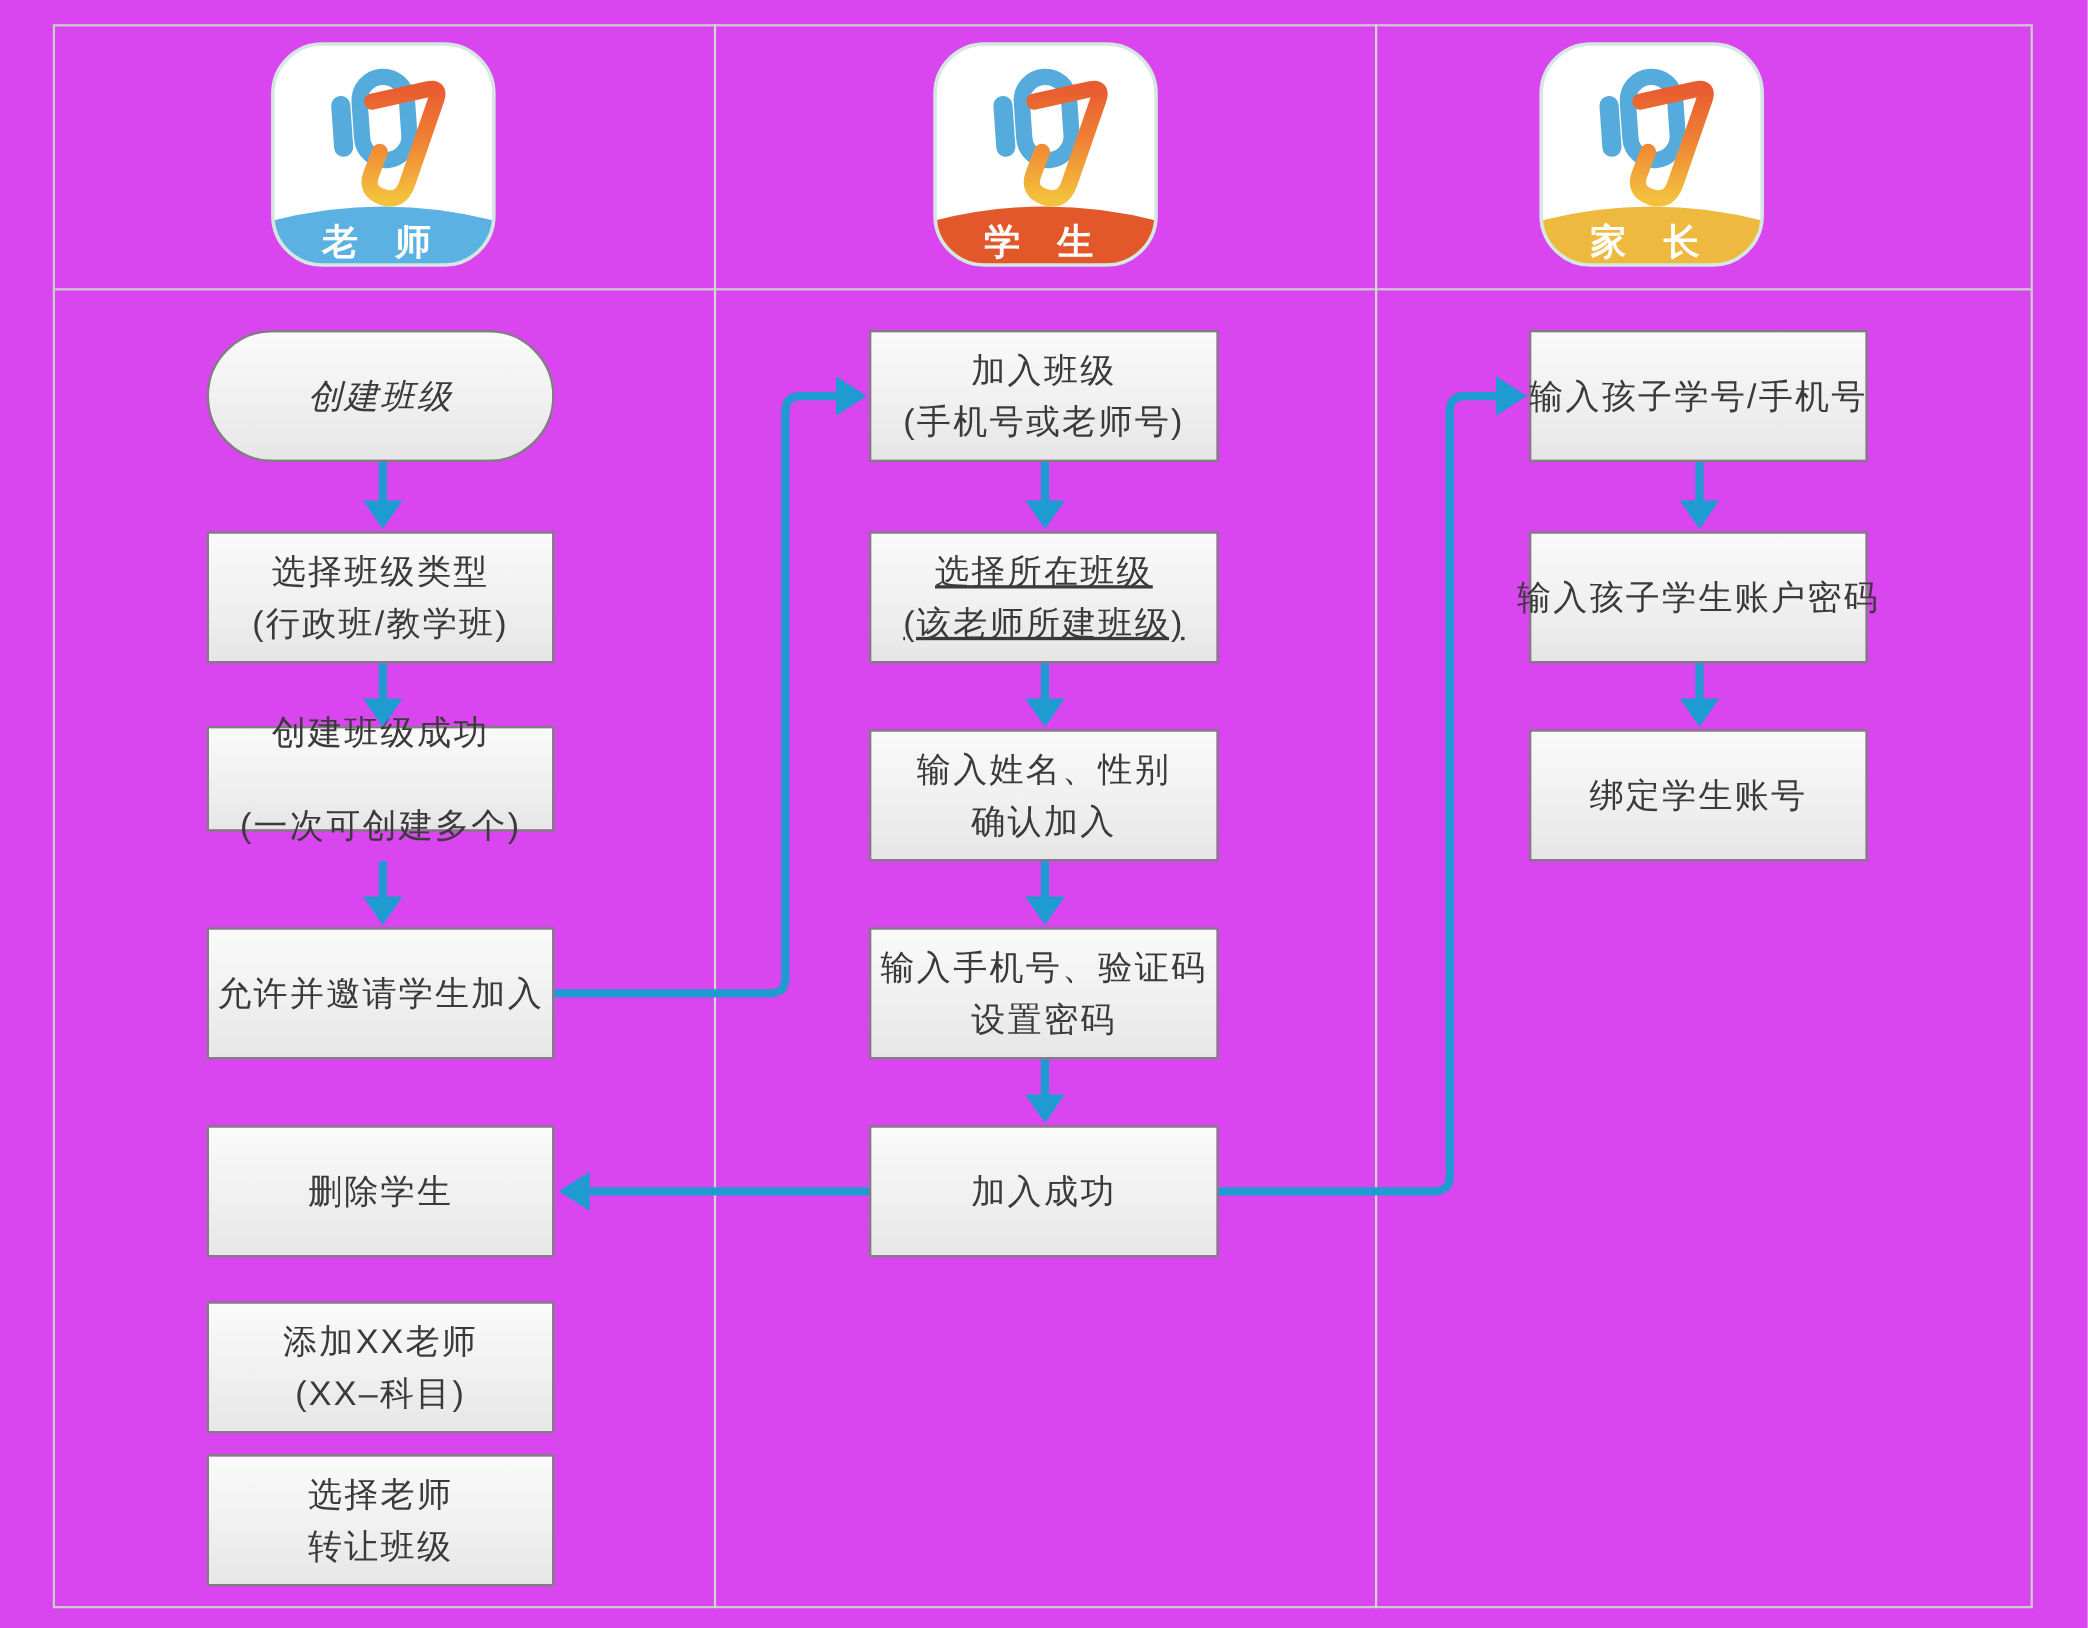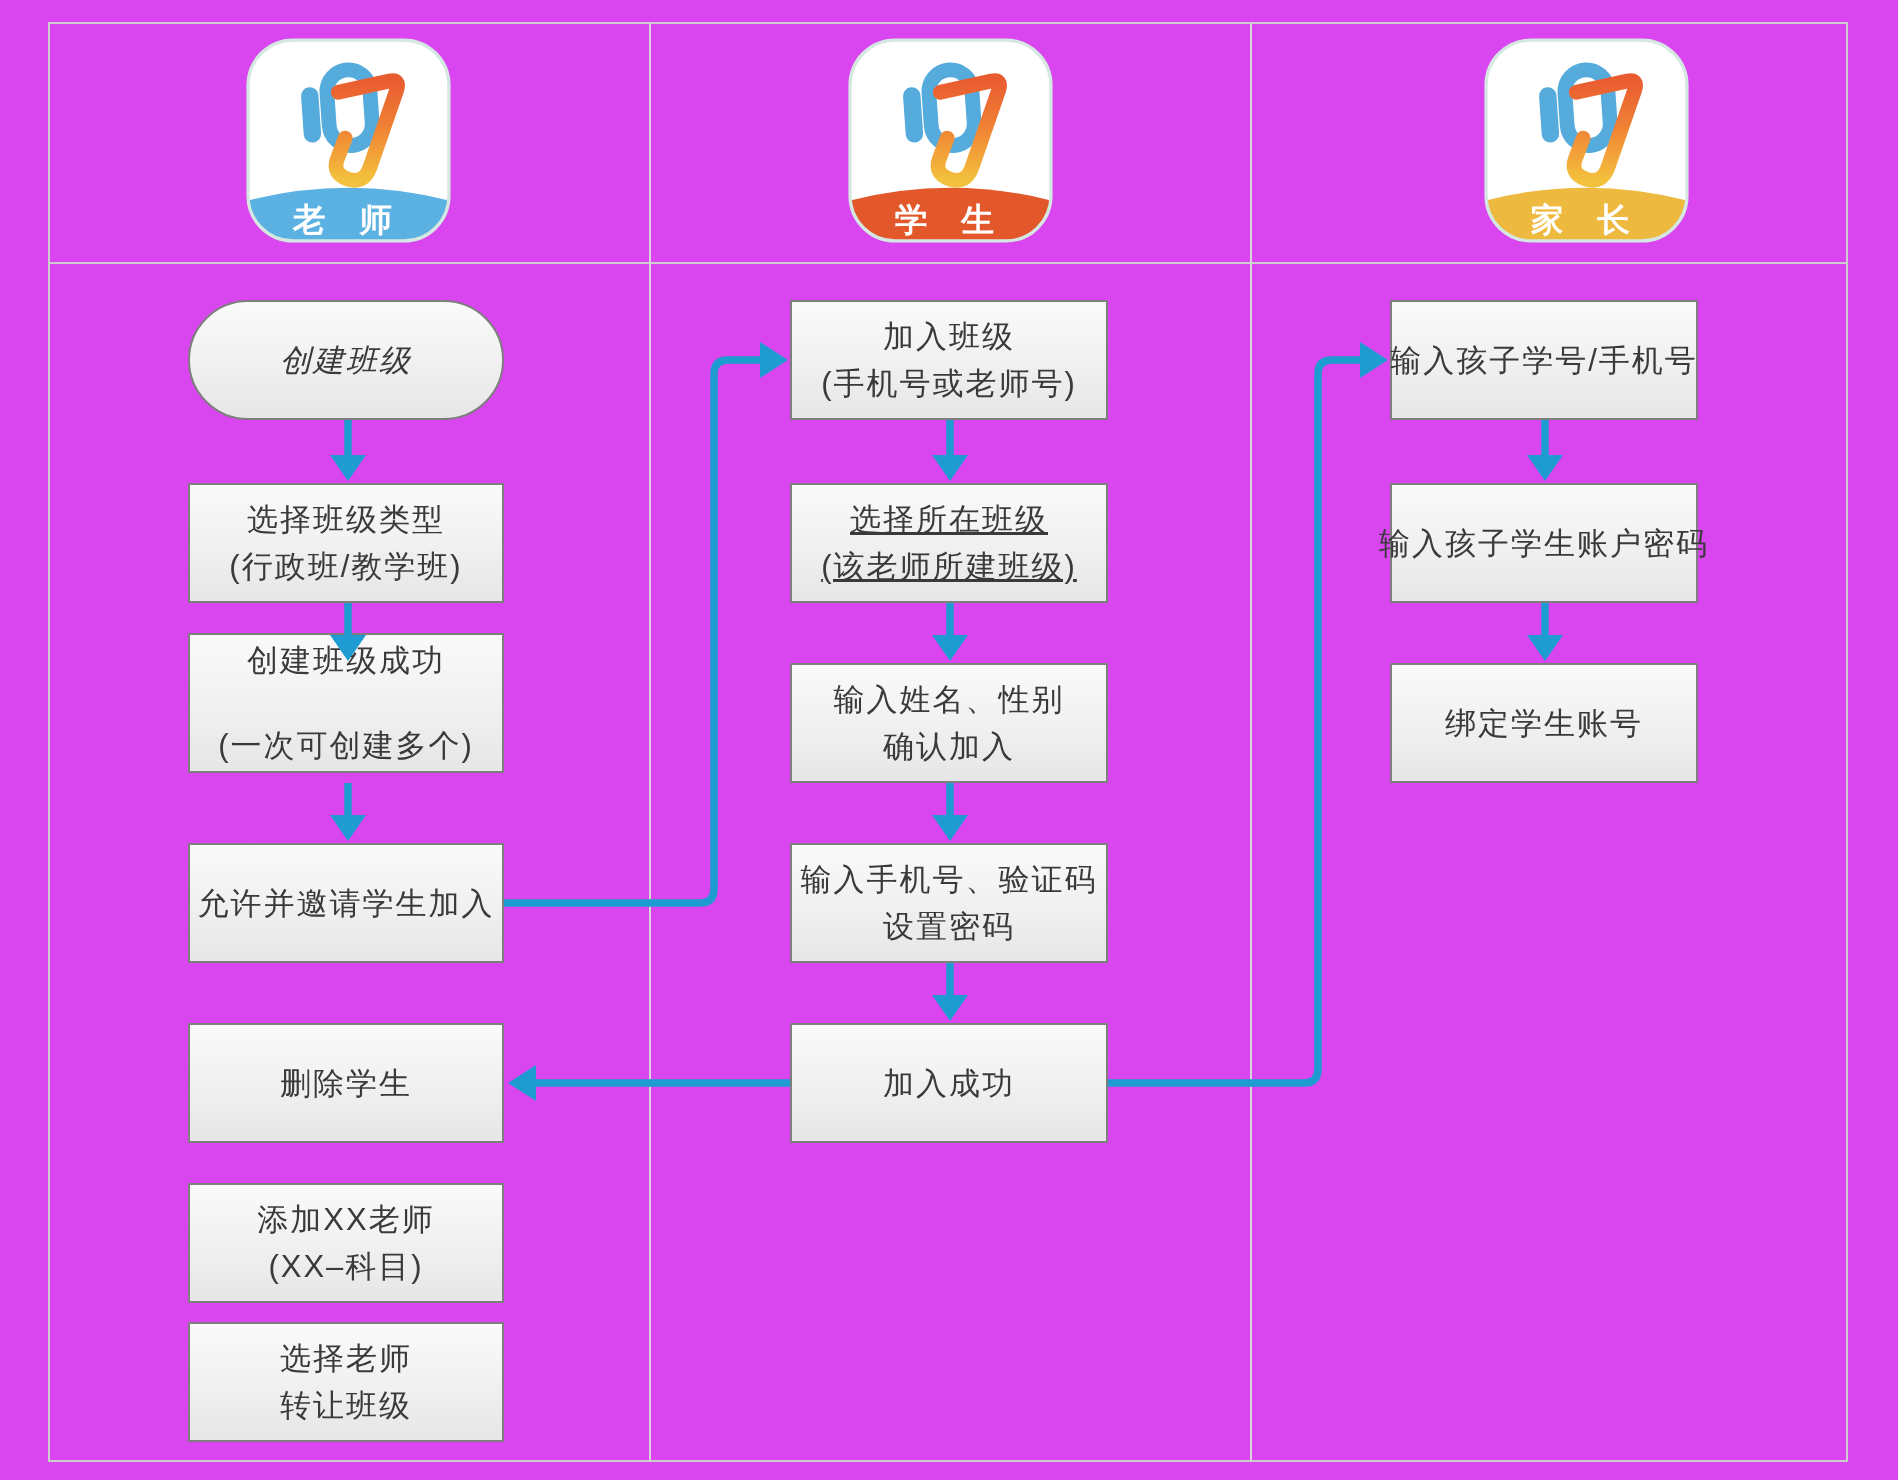--- a/index.html
+++ b/index.html
@@ -8,35 +8,35 @@
     font-family:"Liberation Sans","DejaVu Sans",sans-serif;
   }
   
   .frame{position:absolute;left:48px;top:22px;width:1800px;height:1440px;
          border:2px solid #cccccc;box-sizing:border-box;}
   .hline{position:absolute;left:48px;top:262px;width:1800px;height:2px;background:#cccccc;}
   .vline{position:absolute;top:22px;width:2px;height:1440px;background:#d6d6d6;}
   .v1{left:649px;} .v2{left:1250px;}
   
   .icon-wrap{position:absolute;top:38px;width:205px;height:205px;}
-  .i-t{left:246px;} .i-s{left:848px;} .i-p{left:1484px;}
+  .i-t{left:246px;} .i-s{left:848px;} .i-p{left:1399px;}
   .icon-wrap svg{width:100%;height:100%;display:block;}
   .banner-label{fill:#ffffff;font-weight:bold;font-size:16px;letter-spacing:6px;
     font-family:"Liberation Sans","DejaVu Sans",sans-serif;}
   
   .node{position:absolute;box-sizing:border-box;display:flex;flex-direction:column;
         align-items:center;justify-content:center;border:2px solid #7e7e7e;
         background:linear-gradient(180deg,#fafafa 0%,#f0f0f0 55%,#e6e6e6 100%);
         color:#3a3a3a;font-size:31px;letter-spacing:2px;text-align:center;}
   .node .line{line-height:47px;white-space:nowrap;}
   .node .line:empty{display:none;}
   .stadium{border-radius:61px;}
   .t1{left:188px;top:300px;width:316px;height:120px;font-style:italic;}
   .t2{left:188px;top:483px;width:316px;height:120px;}
-  .t3{left:188px;top:633px;width:316px;height:140px;gap:38px;}
+  .t3{left:188px;top:660px;width:316px;height:96px;gap:38px;}
   .t4{left:188px;top:843px;width:316px;height:120px;}
   .t5{left:188px;top:1023px;width:316px;height:120px;}
   .t6{left:188px;top:1183px;width:316px;height:120px;}
   .t7{left:188px;top:1322px;width:316px;height:120px;}
   .s1{left:790px;top:300px;width:318px;height:120px;}
   .s2{left:790px;top:483px;width:318px;height:120px;text-decoration:underline;}
   .s3{left:790px;top:663px;width:318px;height:120px;}
   .s4{left:790px;top:843px;width:318px;height:120px;}
   .s5{left:790px;top:1023px;width:318px;height:120px;}
   .p1{left:1390px;top:300px;width:308px;height:120px;}

